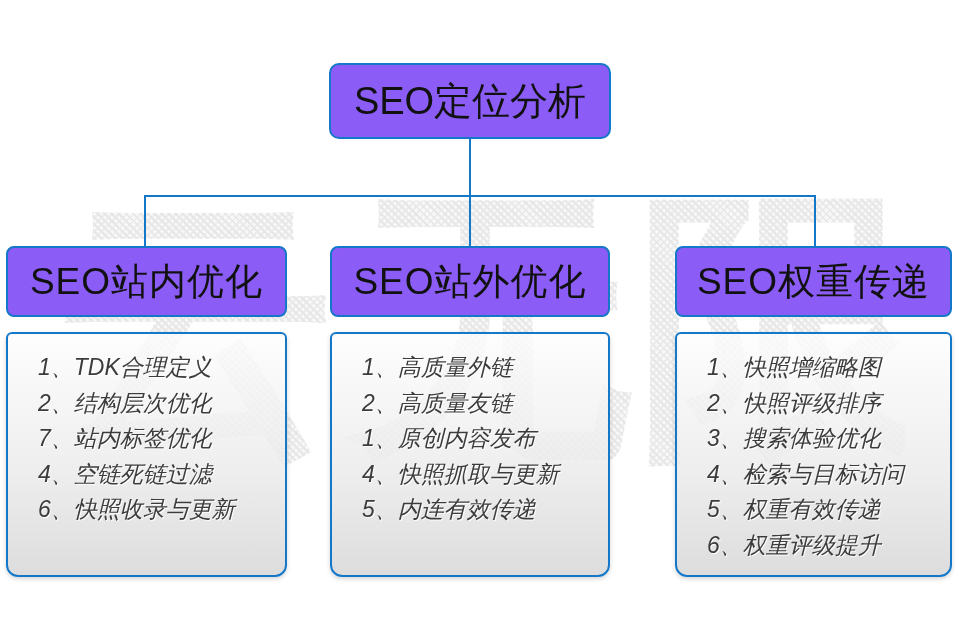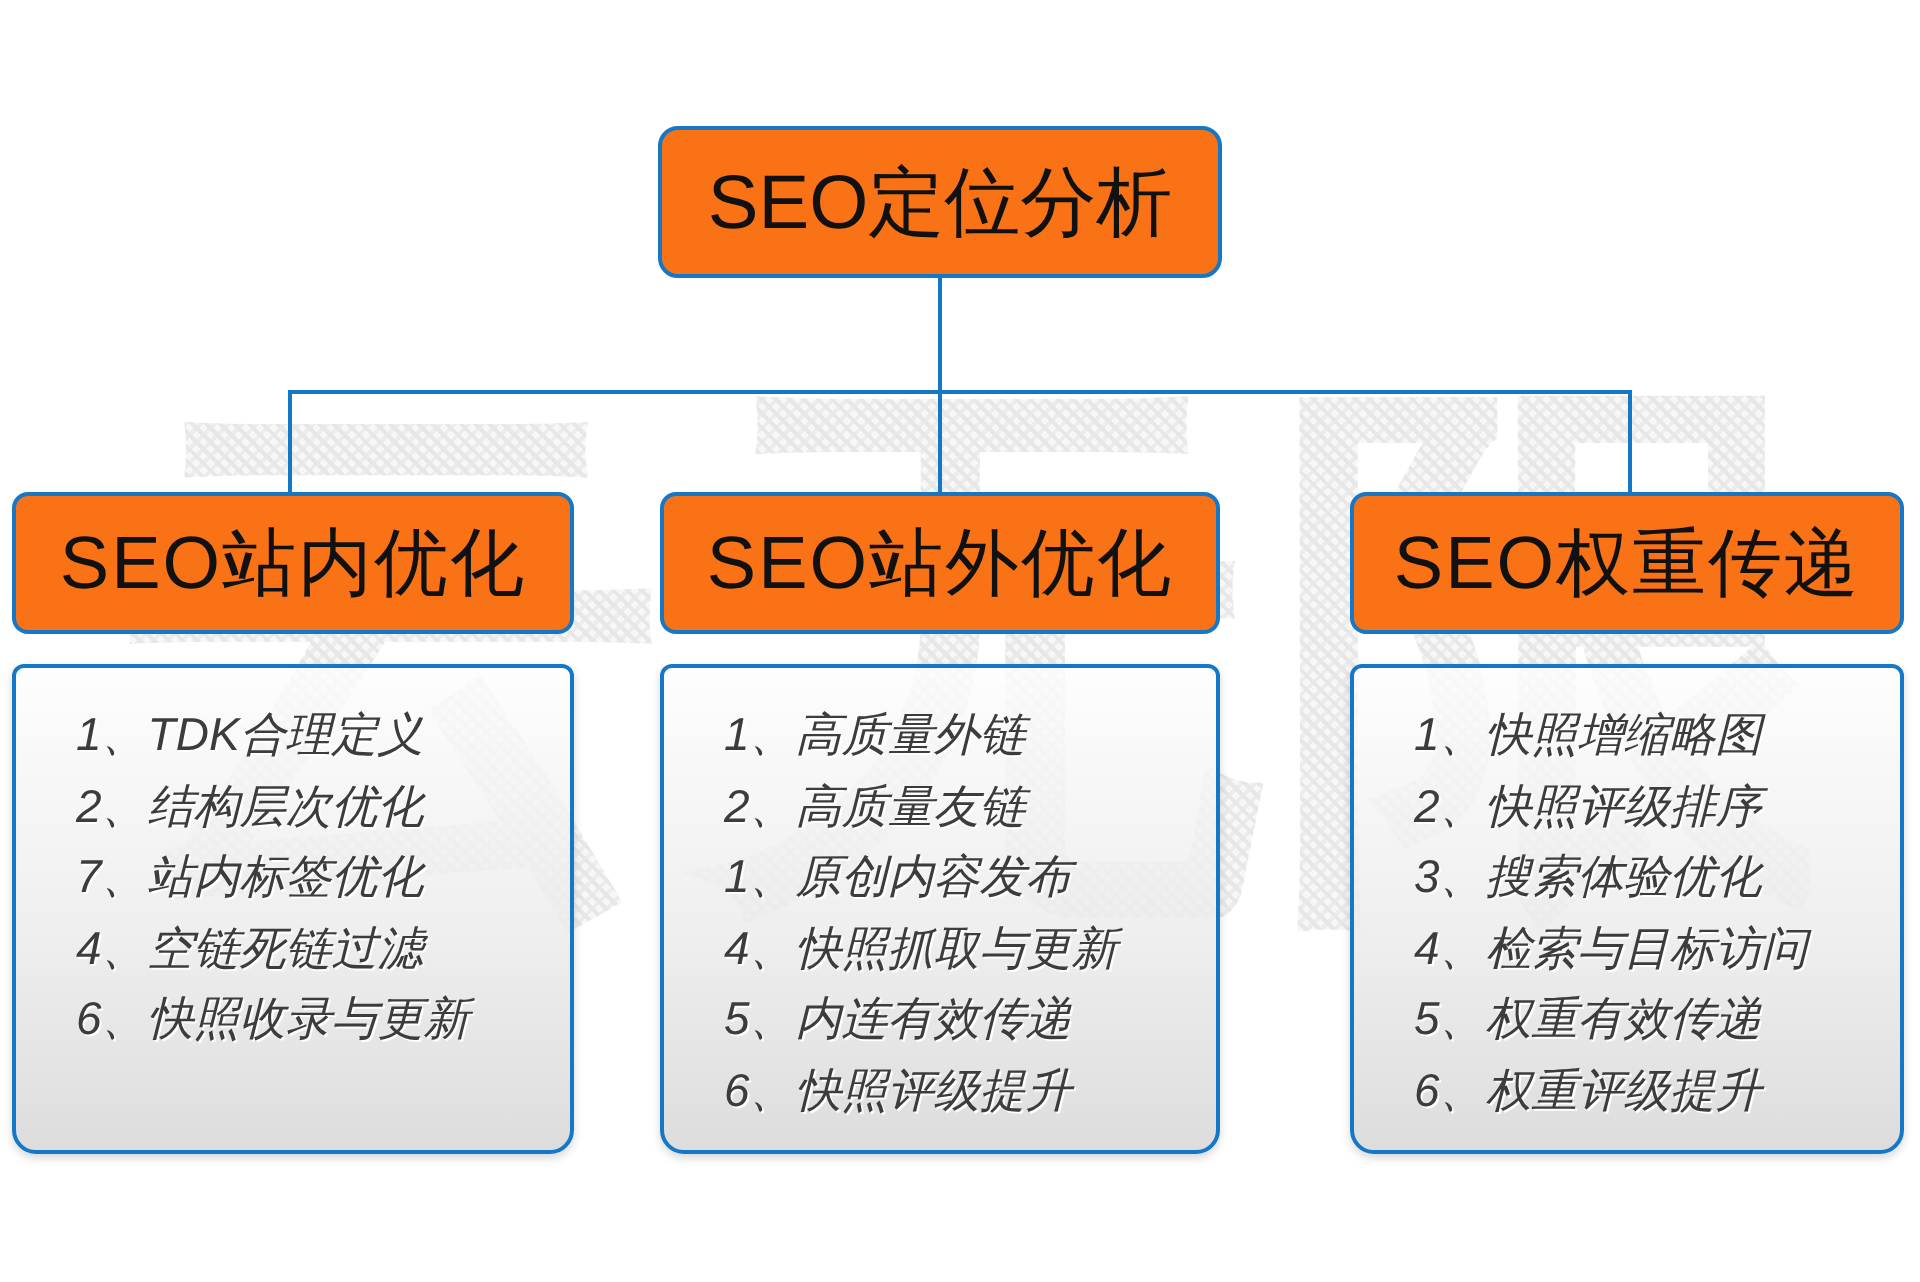--- a/index.html
+++ b/index.html
@@ -38,21 +38,21 @@
   .h-line { height: 2px; }
   #conn-top    { left: 469px; top: 138px; height: 58px; }
   #conn-h      { left: 144px; top: 195px; width: 672px; }
   #conn-left   { left: 144px; top: 195px; height: 58px; }
   #conn-mid    { left: 469px; top: 195px; height: 58px; }
   #conn-right  { left: 814px; top: 195px; height: 58px; }
 
   
   .node {
     position: absolute;
-    background: #f97316;
+    background: #8b5cf6;
     border: 2px solid #1577c8;
     display: flex;
     align-items: center;
     justify-content: center;
     z-index: 2;
     color: #111111;
   }
   .root-node {
     left: 329px; top: 63px;
     width: 282px; height: 76px;
@@ -124,21 +124,20 @@
 <div id="col2-header" class="node col-header">
   <span>SEO站外优化</span>
 </div>
 <div id="col2-body" class="col-body">
   <ul class="item-list">
     <li>1、高质量外链</li>
     <li>2、高质量友链</li>
     <li>1、原创内容发布</li>
     <li>4、快照抓取与更新</li>
     <li>5、内连有效传递</li>
-    <li>6、快照评级提升</li>
   </ul>
 </div>
 
 <div id="col3-header" class="node col-header">
   <span>SEO权重传递</span>
 </div>
 <div id="col3-body" class="col-body">
   <ul class="item-list">
     <li>1、快照增缩略图</li>
     <li>2、快照评级排序</li>

